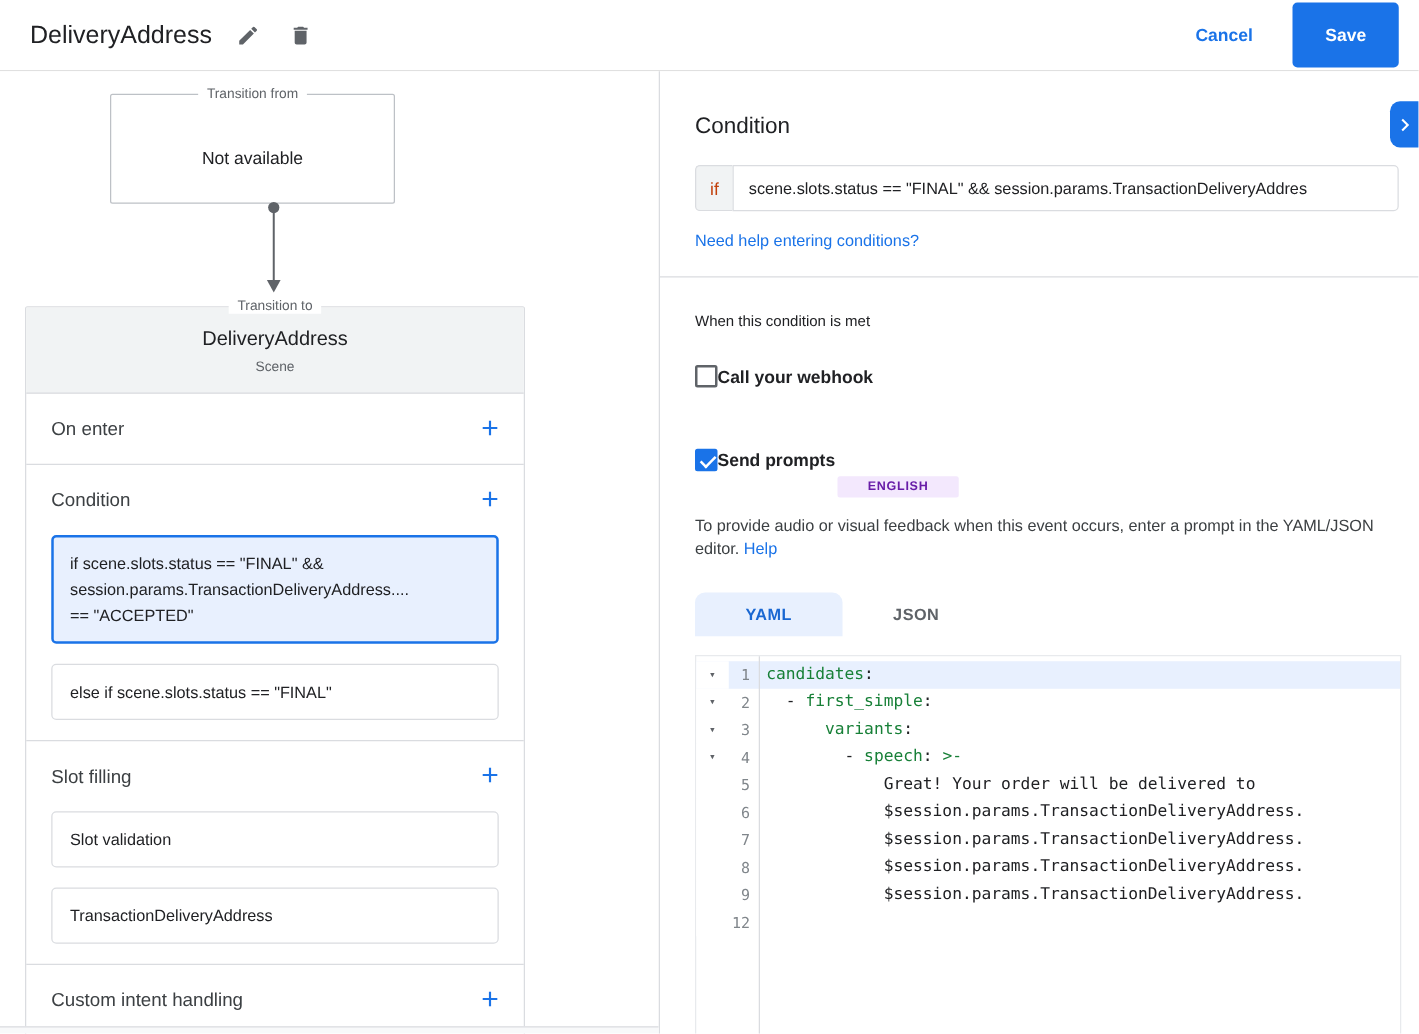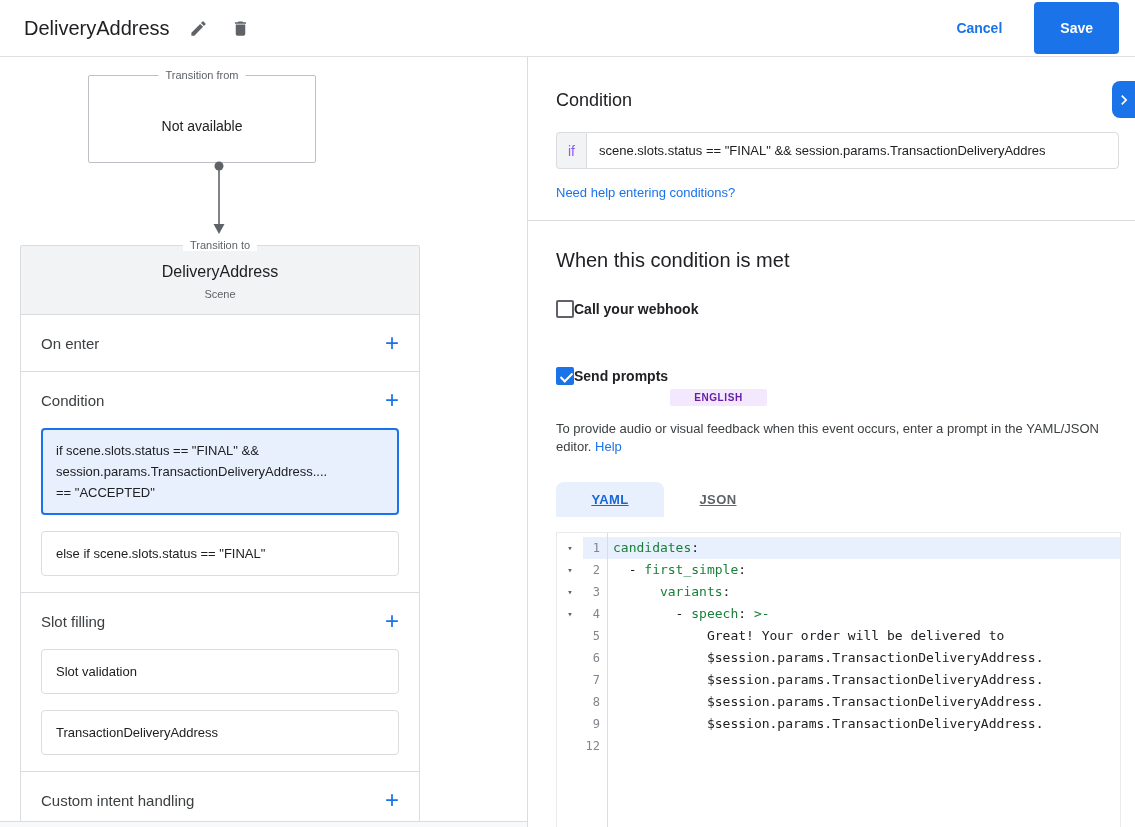--- a/index.html
+++ b/index.html
@@ -55,43 +55,43 @@
   .cond-card.checked { background:#e8f0fe; border:2px solid #1a73e8; padding:10px 13px; }
 
   
   .expand-btn { position:absolute; top:24px; right:0; width:23px; height:37px;
     background:#1a73e8; border:none; border-radius:8px 0 0 8px; color:#fff; cursor:pointer;
     display:flex; align-items:center; padding-left:2px; }
   .panel-heading { margin-top:33px; font-size:18px; font-weight:400; color:#202124; }
   .if-row { display:flex; margin-top:21px; width:563px; height:37px; }
   .if-label { width:30px; flex:none; background:#f1f3f4; border:1px solid #dadce0;
     border-right:none; border-radius:4px 0 0 4px; display:flex; align-items:center;
-    justify-content:center; font-size:14px; color:#8b5cf6; }
+    justify-content:center; font-size:14px; color:#c2410c; }
   .if-input { flex:1; min-width:0; border:1px solid #dadce0; border-radius:0 4px 4px 0;
     padding:0 12px; font-size:13px; color:#202124; font-family:"Liberation Sans", sans-serif;
     outline:none; white-space:nowrap; overflow:hidden; }
   .help-link { display:inline-block; margin-top:16px; font-size:13px; color:#1a73e8;
     text-decoration:none; cursor:pointer; }
   .panel-divider { height:1px; background:#dadce0; margin:19px -16px 0 -28px; }
-  .when-heading { margin-top:28px; font-size:20px; font-weight:400; color:#202124; }
+  .when-heading { margin-top:28px; font-size:12px; font-weight:400; color:#202124; }
   .check-row { display:flex; align-items:center; margin-top:28px; }
   .checkbox { width:18px; height:18px; flex:none; border:2px solid #5f6368; border-radius:2px;
     background:#fff; position:relative; cursor:pointer; }
   .checkbox.checked { background:#1a73e8; border-color:#1a73e8; }
   .checkbox.checked::after { content:""; position:absolute; left:5px; top:1px; width:5px;
     height:10px; border:solid #fff; border-width:0 2px 2px 0; transform:rotate(45deg); }
   .check-label { font-size:14px; font-weight:bold; color:#202124; }
   .lang-badge { background:#f3e8fd; color:#681da8; font-size:10px; font-weight:bold;
     letter-spacing:0.6px; padding:3px 24px; border-radius:2px; margin-left:2px;margin-top:43px; }
   .hint { margin-top:14px; font-size:13px; line-height:18px; color:#3c4043; max-width:565px; }
   .hint a { color:#1a73e8; text-decoration:none; cursor:pointer; }
   .tabs { display:flex; margin-top:26px; }
-  .tab { width:108px; height:35px; display:flex; align-items:center; justify-content:center;
+  .tab { width:118px; height:35px; display:flex; align-items:center; justify-content:center;
     font-size:13px; font-weight:bold; letter-spacing:0.4px; color:#5f6368;
-    border-radius:8px 8px 0 0; cursor:pointer;text-decoration:underline; }
+    border-radius:8px 8px 0 0; cursor:pointer; }
   .tab.checked { background:#e8f0fe; color:#1967d2; }
 
   
   .editor { margin-top:15px; width:565px; height:338px; border:1px solid #e8eaed;
     position:relative; font-family:"DejaVu Sans Mono", monospace; font-size:13px;
     padding-top:4px; background:#fff; }
   .editor::before { content:""; position:absolute; left:50px; top:0; bottom:0; width:1px;
     background:#dadce0; }
   .ed-row { display:flex; height:22px; line-height:22px; }
   .ed-row.hl { background:#e8f0fe; }

